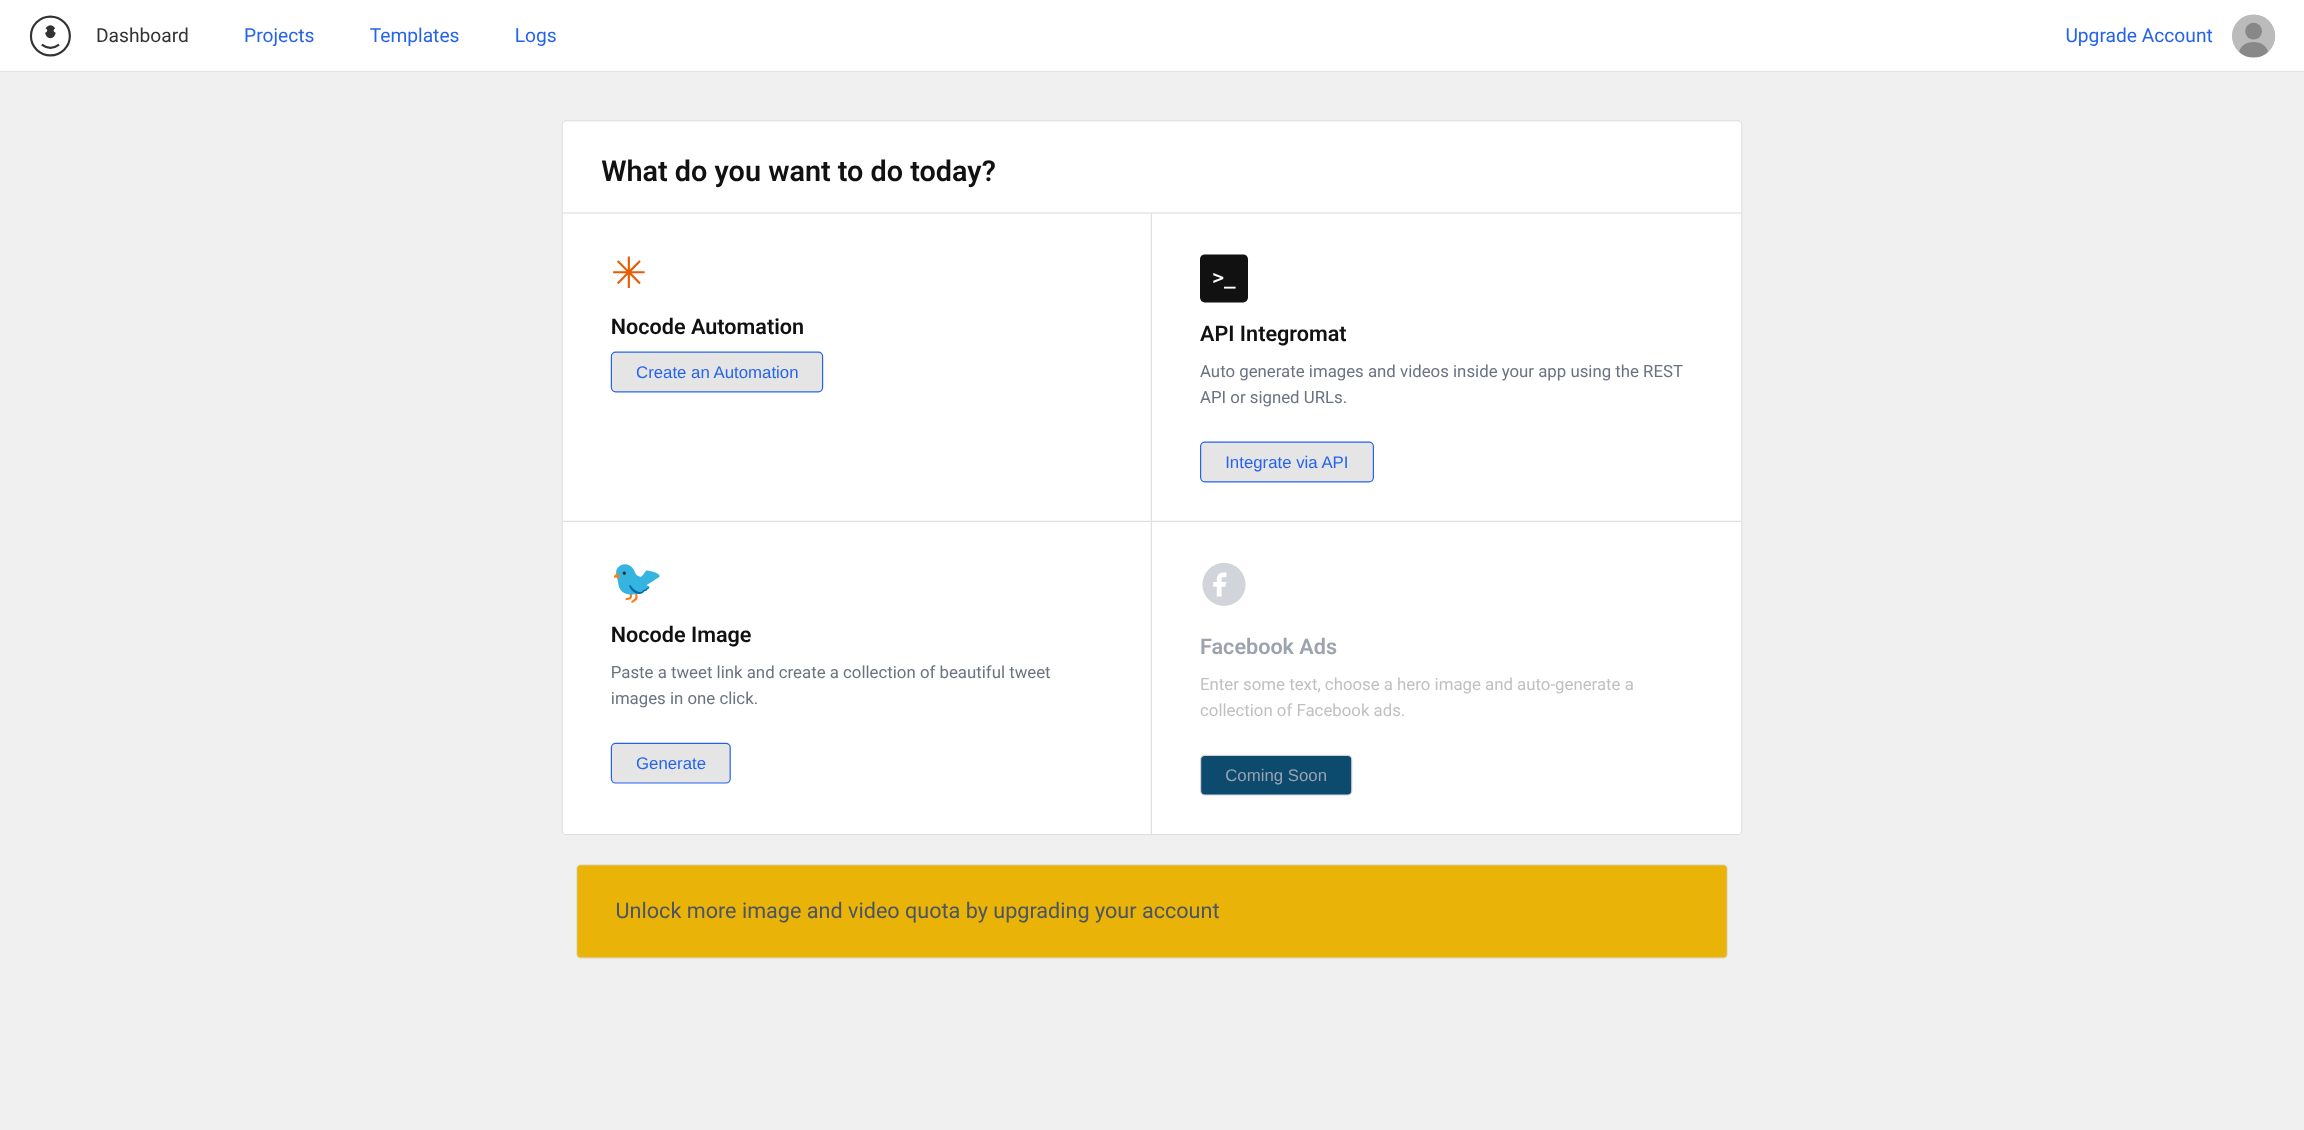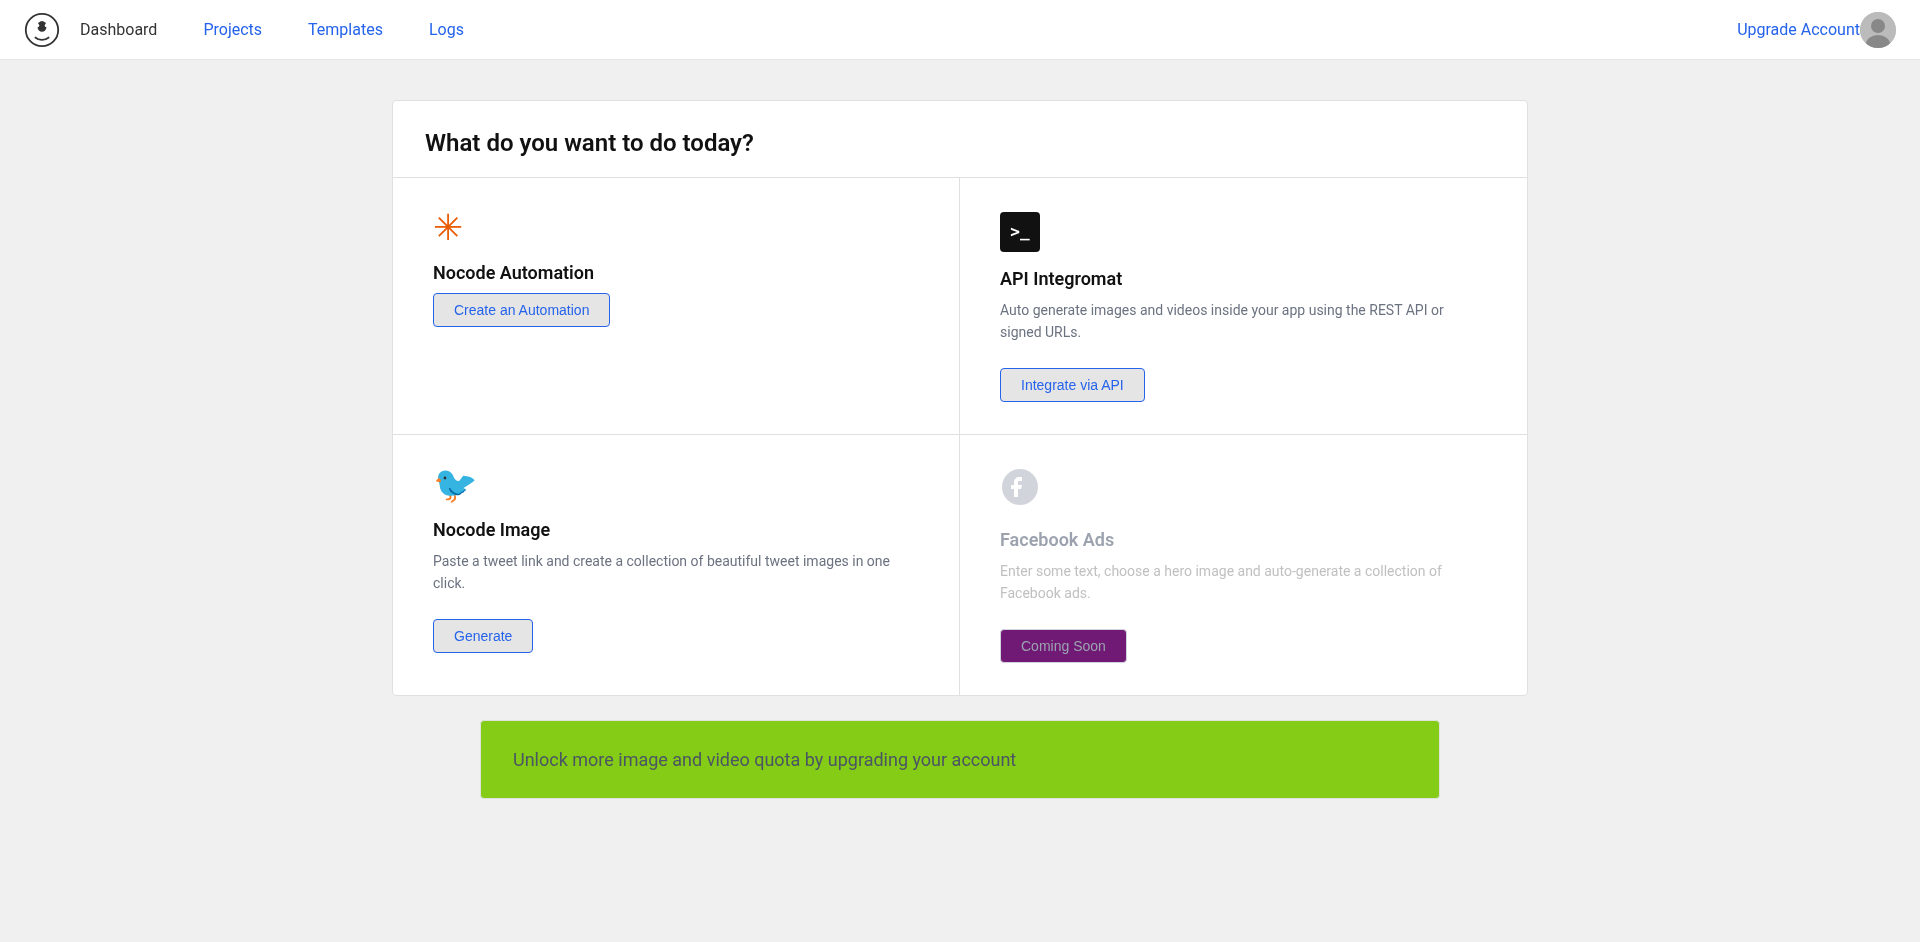--- a/index.html
+++ b/index.html
@@ -51,20 +51,21 @@
     }
 
     .nav-link.dashboard {
       color: #333;
     }
 
     .nav-right {
       margin-left: auto;
       display: flex;
       align-items: center;
+      gap: 16px;
     }
 
     .upgrade-link {
       color: #2563eb;
       font-size: 16px;
       cursor: pointer;
       text-decoration: none;
     }
 
     .avatar {
@@ -89,21 +90,21 @@
       display: flex;
       flex-direction: column;
       align-items: center;
       padding: 40px 20px;
     }
 
     .card-container {
       background: #ffffff;
       border: 1px solid #e0e0e0;
       border-radius: 4px;
-      width: 1136px;
+      width: 984px;
       margin-bottom: 24px;
     }
 
     .card-title {
       font-size: 24px;
       font-weight: 600;
       color: #111;
       padding: 28px 32px 20px 32px;
       border-bottom: 1px solid #e0e0e0;
     }
@@ -196,30 +197,30 @@
       font-size: 14px;
       cursor: pointer;
       text-align: center;
     }
 
     .btn-disabled {
       display: inline-block;
       padding: 8px 20px;
       border: 1px solid #d1d5db;
       color: #9ca3af;
-      background: #701a75;
+      background: #0c4a6e;
       border-radius: 4px;
       font-size: 14px;
       cursor: default;
       text-align: center;
     }
 
     
     .bottom-card {
-      background: #84cc16;
+      background: #eab308;
       border: 1px solid #e0e0e0;
       border-radius: 4px;
       width: 960px;
       padding: 28px 32px;
     }
 
     .bottom-card-text {
       font-size: 18px;
       color: #4b5563;
     }

